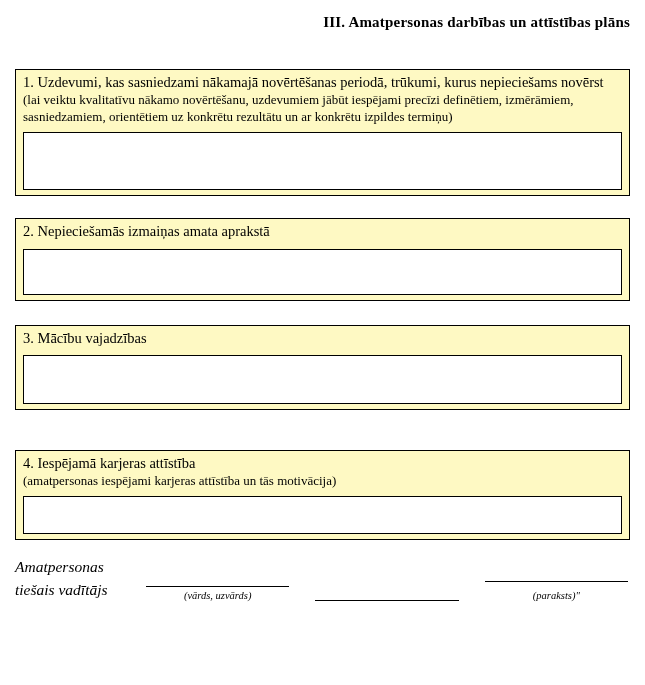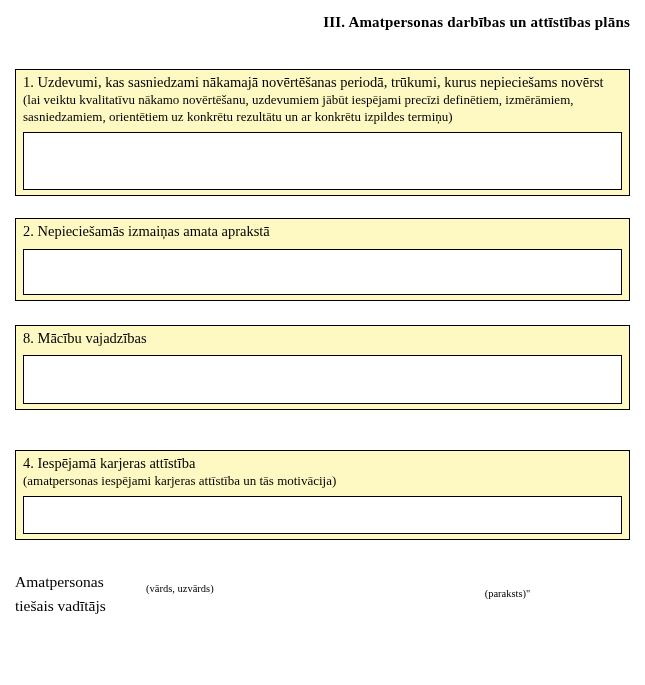--- a/index.html
+++ b/index.html
@@ -46,33 +46,34 @@
   .sec-1 { margin-bottom: 22px; }
   .sec-2 { margin-bottom: 24px; }
   .sec-3 { margin-bottom: 40px; }
   .sec-4 { margin-bottom: 0; }
   .box-1 { height: 56px; }
   .box-2 { height: 44px; }
   .box-3 { height: 47px; }
   .box-4 { height: 36px; }
   .footer {
     display: flex;
-    align-items: center;
-    margin-top: 30px;
+    align-items: flex-end;
+    margin-top: 14px;
+    font-style: italic;
   }
   .footer-label {
     width: 118px;
     font-size: 15.5px;
     line-height: 1.5;
     flex: 0 0 auto;
   }
   .sig-field {
     flex: 1 1 0;
     display: flex;
-    flex-direction: row;
+    flex-direction: column;
     margin: 0 13px;
   }
   .sig-field:last-child { margin-right: 2px; }
   .sig-line {
     height: 27px;
     border-bottom: 1px solid #000000;
   }
   .sig-caption {
     text-align: center;
     font-size: 10.5px;
@@ -94,21 +95,21 @@
     <div class="section-note">(lai veiktu kvalitatīvu nākamo novērtēšanu, uzdevumiem jābūt iespējami precīzi definētiem, izmērāmiem, sasniedzamiem, orientētiem uz konkrētu rezultātu un ar konkrētu izpildes termiņu)</div>
     <div class="answer-box box-1"></div>
   </div>
 
   <div class="section sec-2">
     <div class="section-heading">2. Nepieciešamās izmaiņas amata aprakstā</div>
     <div class="answer-box box-2"></div>
   </div>
 
   <div class="section sec-3">
-    <div class="section-heading">8. Mācību vajadzības</div>
+    <div class="section-heading">3. Mācību vajadzības</div>
     <div class="answer-box box-3"></div>
   </div>
 
   <div class="section sec-4">
     <div class="section-heading">4. Iespējamā karjeras attīstība</div>
     <div class="section-note">(amatpersonas iespējami karjeras attīstība un tās motivācija)</div>
     <div class="answer-box box-4"></div>
   </div>
 
   <div class="footer">

